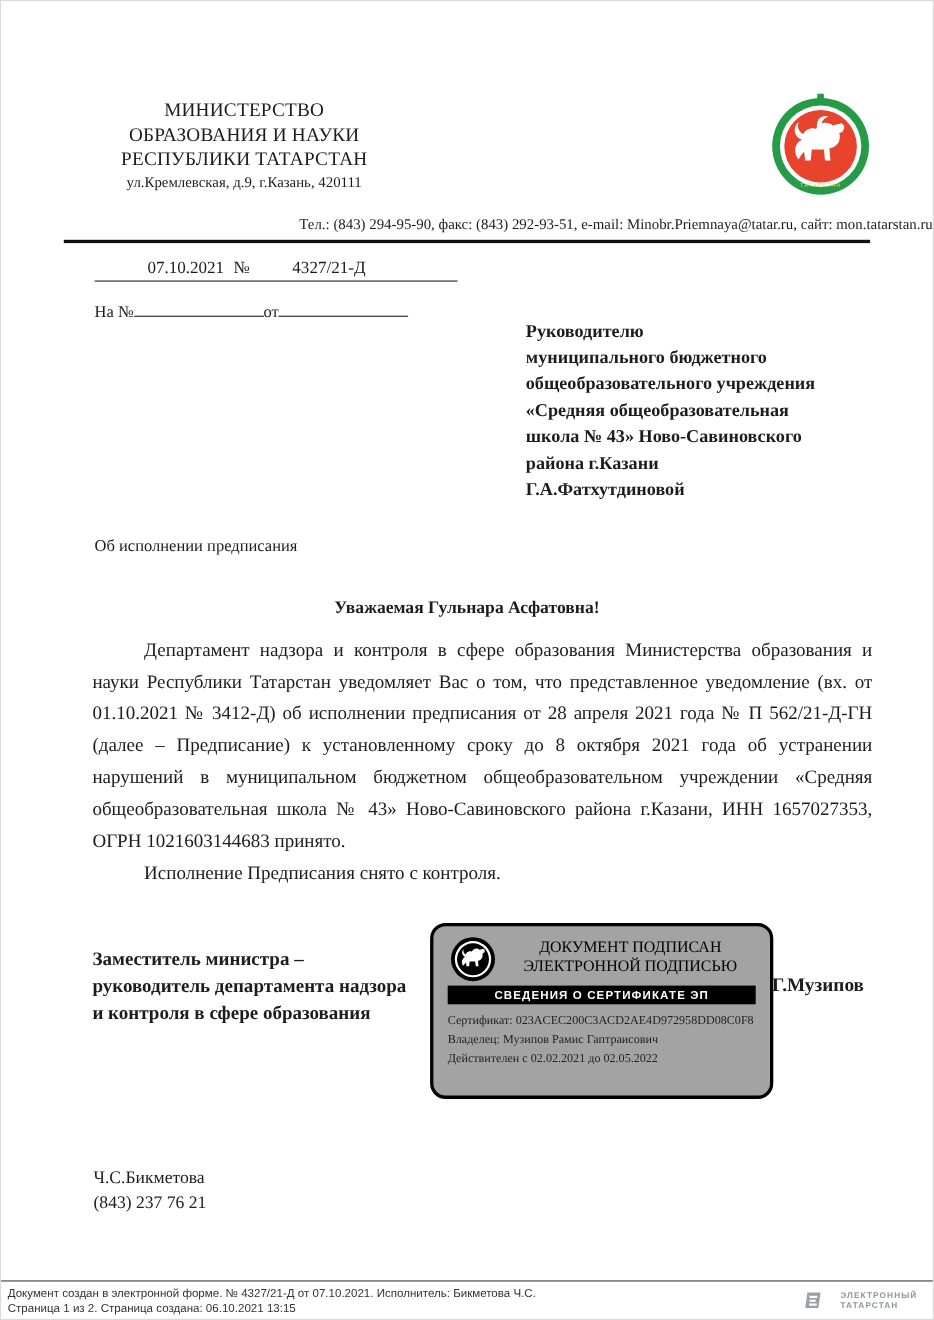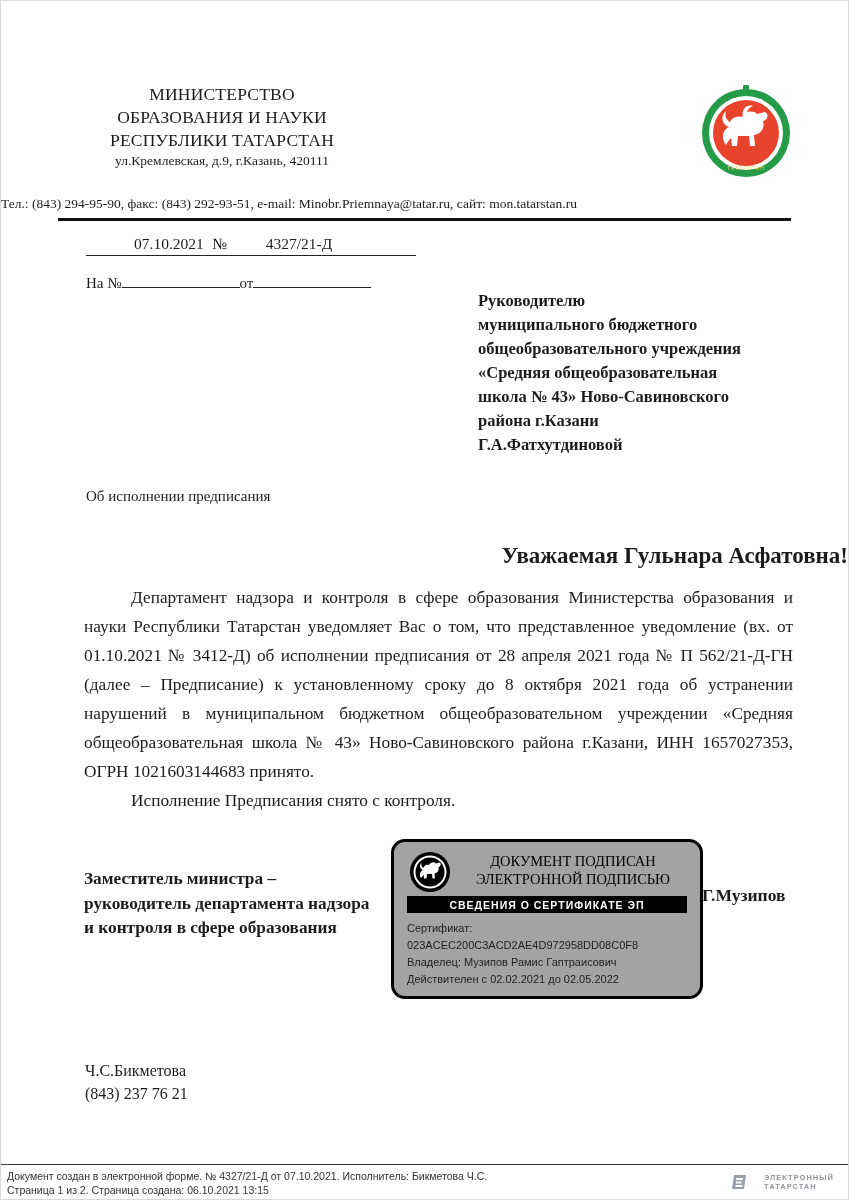--- a/index.html
+++ b/index.html
@@ -11,30 +11,30 @@
     border:1px solid #d9d9d9;
     box-sizing:border-box;
     font-family:"Liberation Serif","DejaVu Serif",serif;
     color:#1c1c1c;
     overflow:hidden;
   }
   .ml{white-space:pre-line;}
 
   
   .header{
-    display:flex;justify-content:space-between;align-items:flex-start;
+    display:flex;justify-content:space-between;align-items:center;
     padding:82px 55px 0 62px;
   }
   .hcol{width:318px;text-align:center;}
   .ministry{font-size:17.5px;line-height:1.3;letter-spacing:.2px;}
   .address{font-size:13.5px;margin-top:2px;}
   .emblem{width:94px;flex:0 0 94px;margin-top:2px;display:flex;justify-content:center;}
 
   
-  .contact-line{text-align:left;font-size:13.5px;margin-top:17px;}
+  .contact-line{text-align:right;font-size:13.5px;margin-top:17px;}
   .rule{height:3px;background:#111;margin:6px 57px 0 57px;}
 
   
   .req{margin:14px 0 0 85px;font-size:15.5px;}
   .date-row{
     display:flex;align-items:flex-end;
     width:330px;border-bottom:1px solid #222;
     padding-bottom:2px;
   }
   .date-row .sp1{width:48px;}
@@ -44,21 +44,21 @@
   .blank{display:inline-block;width:118px;border-bottom:1px solid #222;height:14px;vertical-align:baseline;}
 
   
   .recipient{
     position:absolute;left:477px;top:288px;width:330px;
     font-weight:bold;font-size:16.5px;line-height:1.46;
   }
 
   
   .subject{margin:196px 0 0 85px;font-size:15px;}
-  .salutation{margin-top:38px;text-align:right;font-weight:bold;font-size:23px;}
+  .salutation{margin-top:38px;text-align:center;font-weight:bold;font-size:16px;}
   .body-block{margin:14px 55px 0 83px;}
   .body-block p{
     margin:0;font-size:17.3px;line-height:1.68;text-align:justify;text-indent:47px;
   }
 
   
   .sig-title{
     margin:52px 0 0 83px;width:360px;
     font-weight:bold;font-size:17.3px;line-height:1.42;
   }
@@ -78,21 +78,21 @@
   .stamp-title{
     margin:10px 10px 0 62px;text-align:center;
     font-family:"Liberation Serif","DejaVu Serif",serif;
     font-size:14.5px;line-height:1.25;color:#000;
   }
   .stamp-bar{
     margin:8px 13px 0 13px;background:#000;color:#fff;
     text-align:center;font-size:10.5px;font-weight:bold;
     letter-spacing:1px;padding:3px 0 2px 0;
   }
-  .stamp-info{margin:7px 13px 16px 13px;font-size:11px;line-height:1.55;color:#222;}
+  .stamp-info{margin:7px 13px 16px 13px;font-size:11px;line-height:1.55;color:#222;font-family:Liberation Serif, serif;}
 
   
   .executor{position:absolute;left:84px;top:1058px;font-size:16px;line-height:1.45;}
 
   
   .footer-rule{position:absolute;left:0;top:1163px;width:849px;height:1px;background:#3a3a3a;}
   .footer-text{
     position:absolute;left:6px;top:1168px;width:640px;
     font-family:"Liberation Sans","DejaVu Sans",sans-serif;
     font-size:10.5px;line-height:1.35;color:#333;

